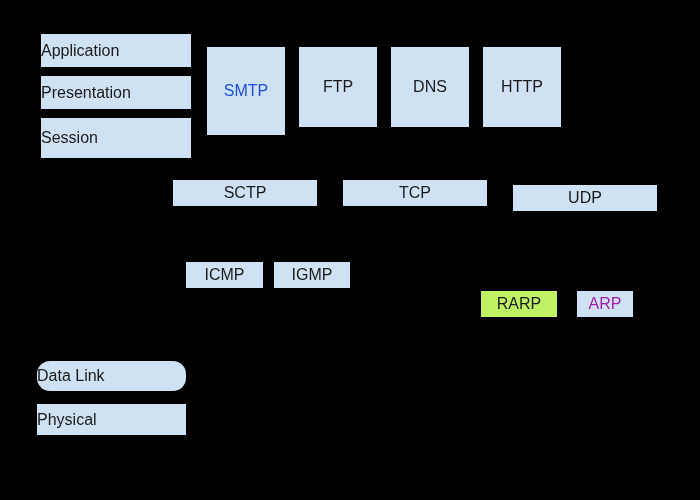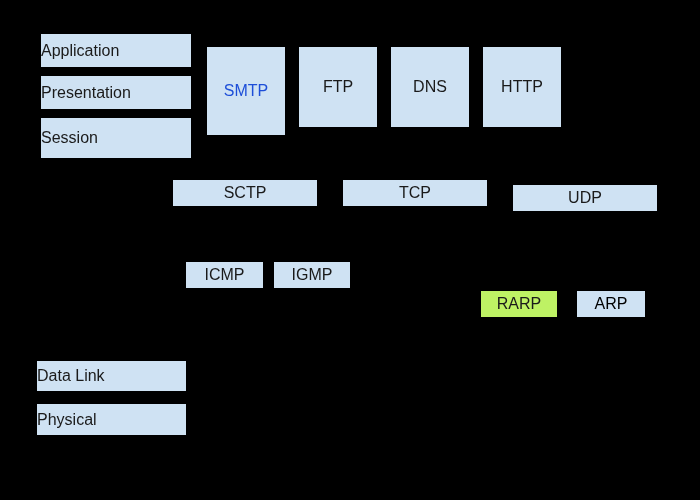--- a/index.html
+++ b/index.html
@@ -81,25 +81,25 @@
         <span>ICMP</span>
       </div>
       <div class="box center" style="left: 274px; top: 262px; width: 76px; height: 26px; background: rgb(207, 226, 243); color: rgb(26, 26, 26);">
         <span>IGMP</span>
       </div>
     </div>
     <div>
       <div class="box center" style="left: 481px; top: 291px; width: 76px; height: 26px; background: #bef264; color: rgb(26, 26, 26); text-align: right;">
         <span>RARP</span>
       </div>
-      <div class="box center" style="left: 577px; top: 291px; width: 68px; height: 26px; background: rgb(207, 226, 243); color: #000000;">
+      <div class="box center" style="left: 577px; top: 291px; width: 56px; height: 26px; background: rgb(207, 226, 243); color: #a21caf;">
         <span>ARP</span>
       </div>
     </div>
     <div>
-      <div class="box left" style="left: 37px; top: 361px; width: 149px; height: 30px; background: rgb(207, 226, 243); color: rgb(26, 26, 26);">
+      <div class="box left" style="left: 37px; top: 361px; width: 149px; height: 30px; background: rgb(207, 226, 243); color: rgb(26, 26, 26); border-radius: 13px;">
         <span>Data Link</span>
       </div>
       <div class="box left" style="left: 37px; top: 404px; width: 149px; height: 31px; background: rgb(207, 226, 243); color: rgb(26, 26, 26);">
         <span>Physical</span>
       </div>
     </div>
   </div>
 
 </body></html>

